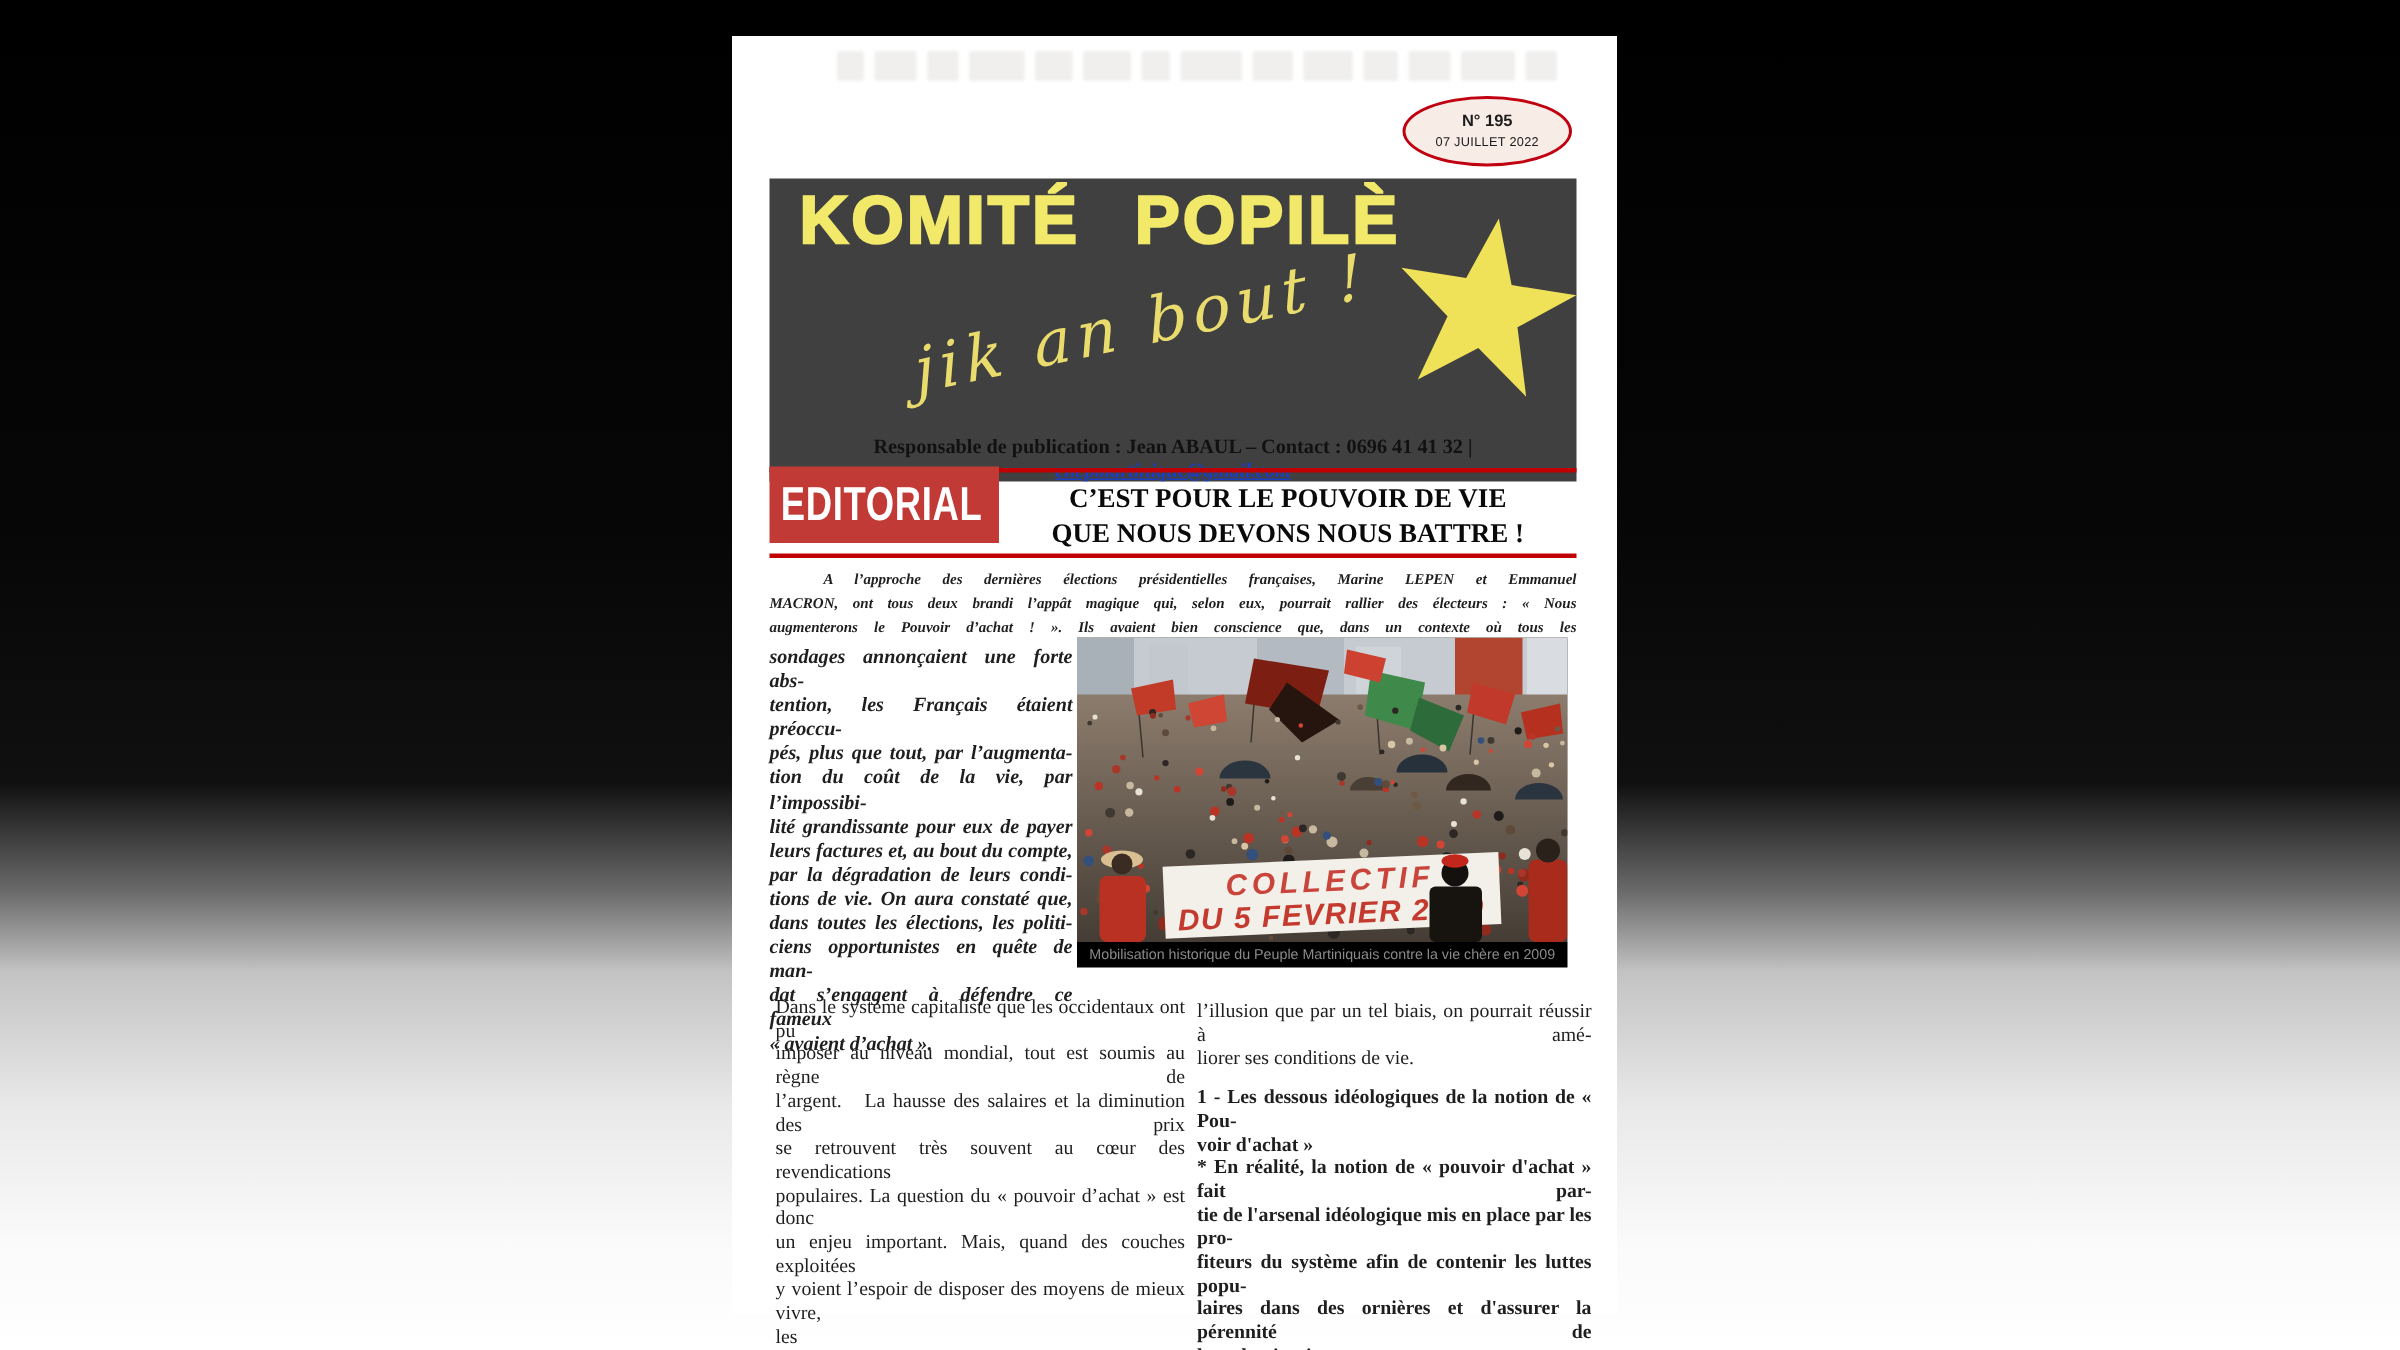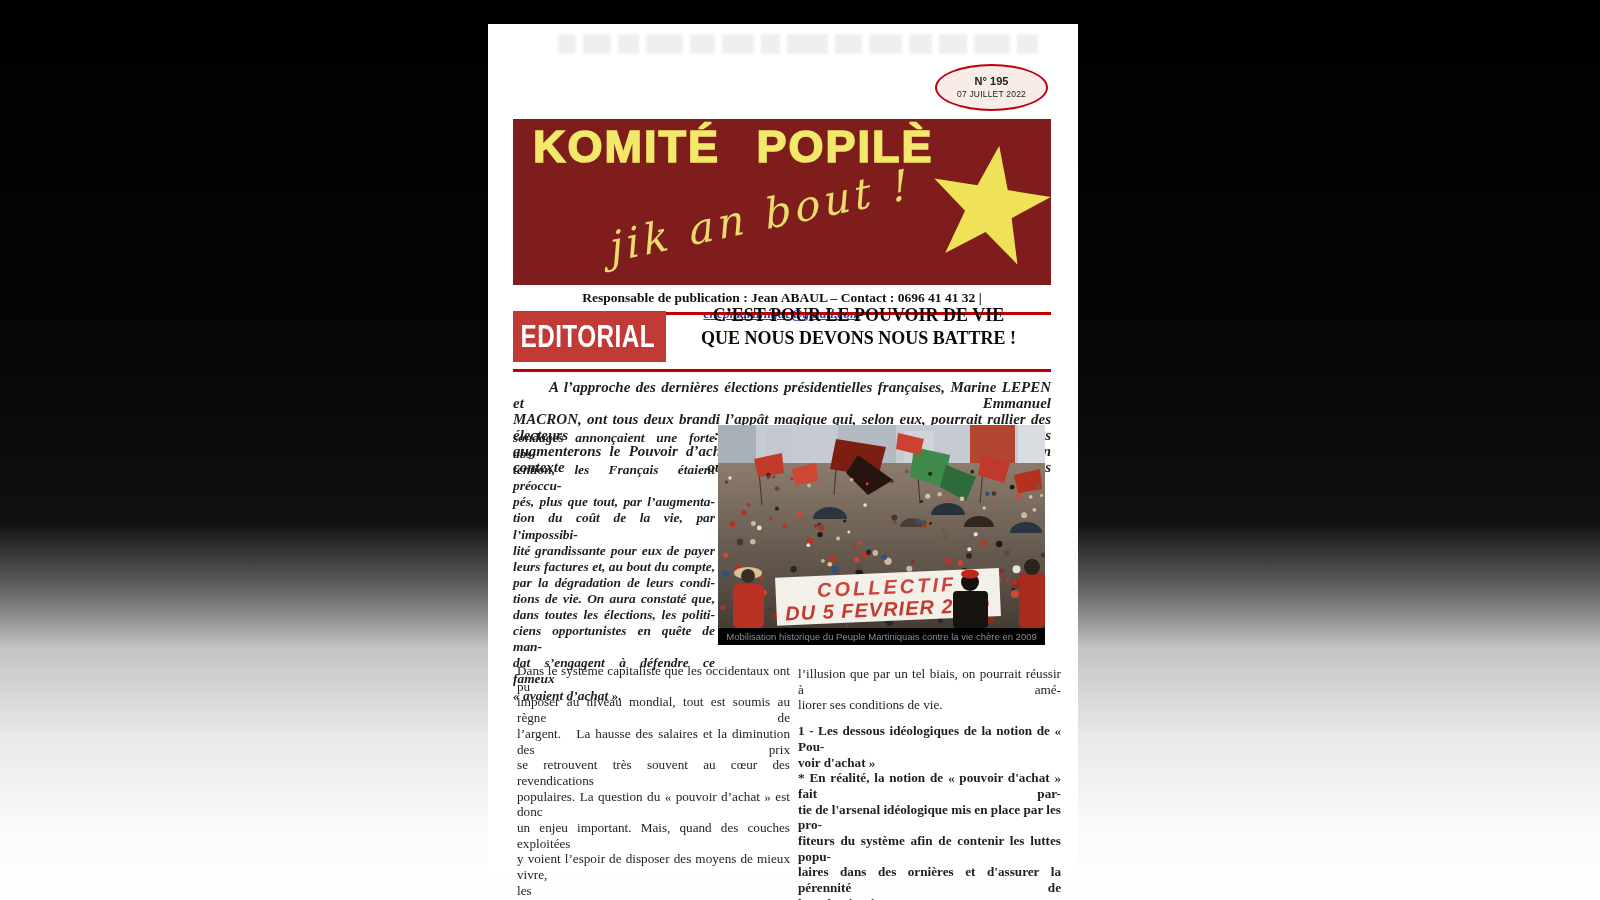--- a/index.html
+++ b/index.html
@@ -16,21 +16,21 @@
 
   
   .badge{position:absolute;left:447px;top:40px;width:113px;height:47px;border-radius:50%;
     background:#f8ece6;border:2px solid #c00010;box-sizing:border-box;
     display:flex;flex-direction:column;align-items:center;justify-content:center;
     font-family:"Liberation Sans",sans-serif;color:#1c1c1c;}
   .badge .no{font-size:11px;font-weight:bold;line-height:13px;}
   .badge .dt{font-size:8.5px;font-weight:normal;line-height:12px;letter-spacing:.2px;}
 
   
-  .masthead{position:absolute;left:25px;top:95px;width:538px;height:166px;background:#7f1d1d;overflow:hidden;}
+  .masthead{position:absolute;left:25px;top:95px;width:538px;height:202px;background:#404040;overflow:hidden;}
   .mast-title{position:absolute;left:20px;top:2px;font-family:"Liberation Sans",sans-serif;
     font-weight:900;font-size:45px;letter-spacing:2px;word-spacing:22px;color:#f2e96a;
     -webkit-text-stroke:1.6px #f2e96a;white-space:nowrap;}
   .star{position:absolute;right:2px;top:26px;width:118px;height:118px;transform:rotate(9deg);}
   .tagline{position:absolute;left:78px;top:72px;width:340px;text-align:center;
     font-family:"DejaVu Serif",serif;font-style:italic;font-size:42px;color:#e9db6c;
     transform:rotate(-12deg) skewX(-6deg);letter-spacing:4px;white-space:nowrap;}
 
   
   .publine{position:absolute;left:25px;top:266px;width:538px;text-align:center;
@@ -38,28 +38,28 @@
   .publine .email{color:#1a3fc4;font-style:italic;text-decoration:underline;cursor:pointer;}
 
   .rule{position:absolute;left:25px;width:538px;height:3px;background:#c00000;}
   .rule.r1{top:288px;} .rule.r2{top:345px;}
 
   
   .edit-box{position:absolute;left:25px;top:287px;width:153px;height:51px;background:#c23a35;
     display:flex;align-items:center;justify-content:flex-start;}
   .edit-box span{font-family:"Liberation Sans",sans-serif;font-weight:bold;font-size:27px;
     color:#fff;letter-spacing:.5px;transform:scale(.9,1.18);}
-  .edit-title{position:absolute;left:178px;top:280px;width:385px;text-align:center;
+  .edit-title{position:absolute;left:178px;top:297px;width:385px;text-align:center;
     font-weight:bold;font-size:18px;line-height:23px;color:#0a0a0a;}
 
   
   .tblock{position:absolute;color:#1e1e1e;}
   .tline{text-align:left;}
   .jl{text-align:justify;text-align-last:justify;}
-  .intro{left:25px;top:355px;width:538px;font-size:15px;line-height:16px;font-weight:bold;font-style:italic;}
+  .intro{left:25px;top:355px;width:538px;font-size:10px;line-height:16px;font-weight:bold;font-style:italic;}
   .intro .tline:first-child{text-indent:36px;}
   .leftcol{left:25px;top:406px;width:202px;font-size:13.4px;line-height:16.1px;font-weight:bold;font-style:italic;font-family:Liberation Serif, serif;}
   .botleft{left:29px;top:639px;width:273px;font-size:13.2px;line-height:15.7px;}
   .botright{left:310px;top:642px;width:263px;font-size:13.2px;line-height:15.7px;}
   .botright .bold{font-weight:bold;}
   .botright .hgap{height:10px;}
 
   
   .photo{position:absolute;left:230px;top:401px;width:327px;height:203px;background:#6b5f54;overflow:hidden;}
   .photo svg{display:block;}

